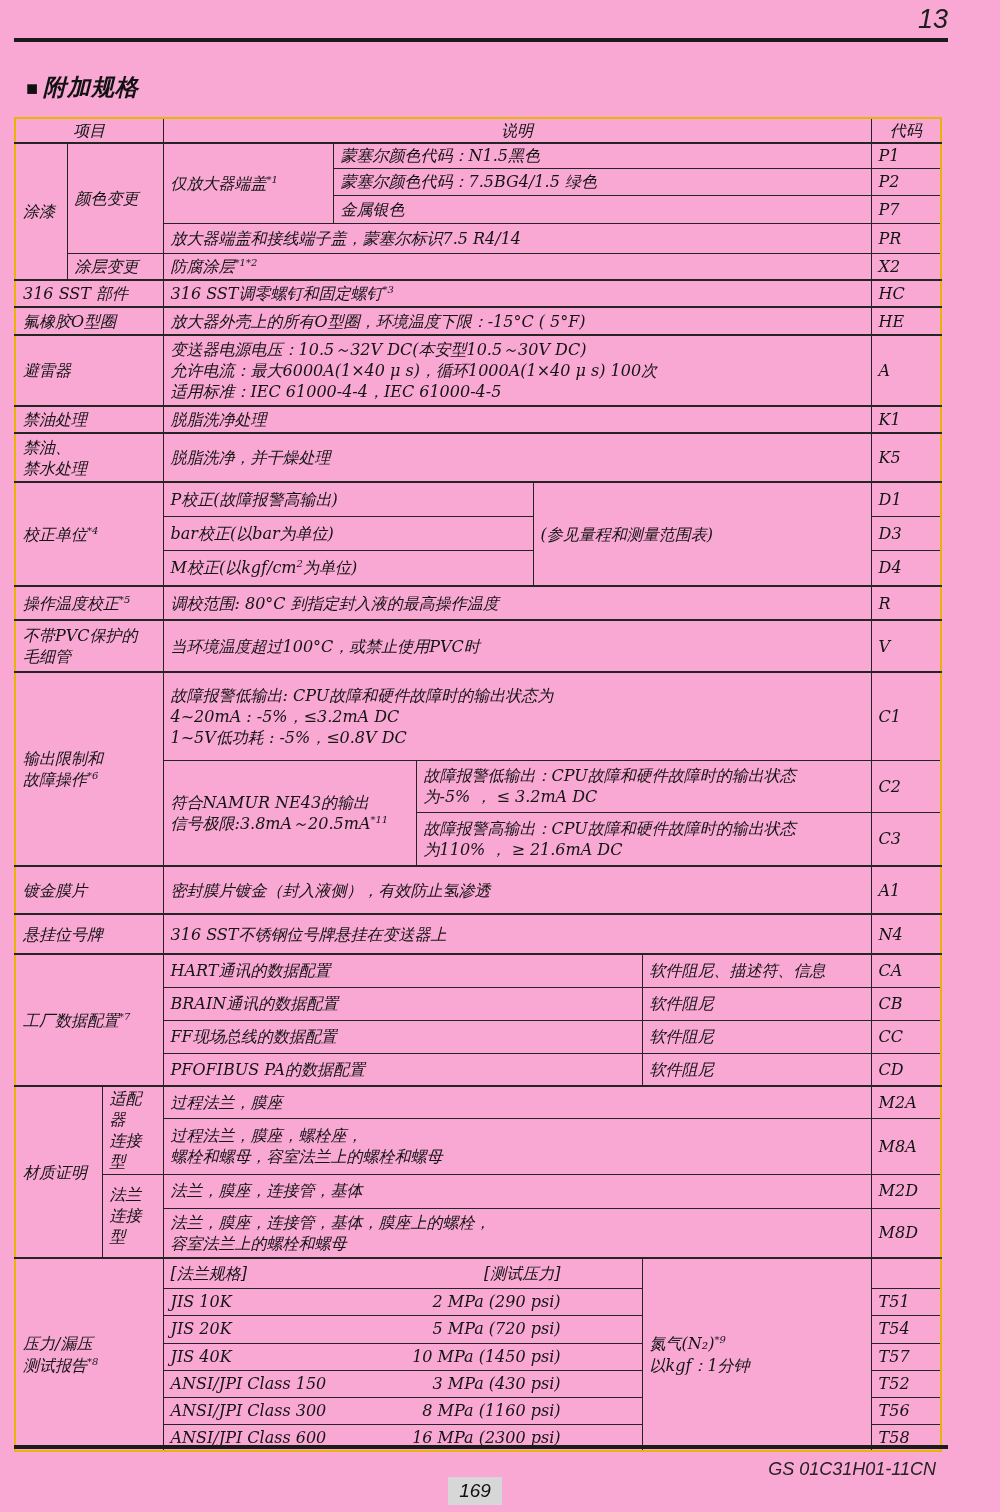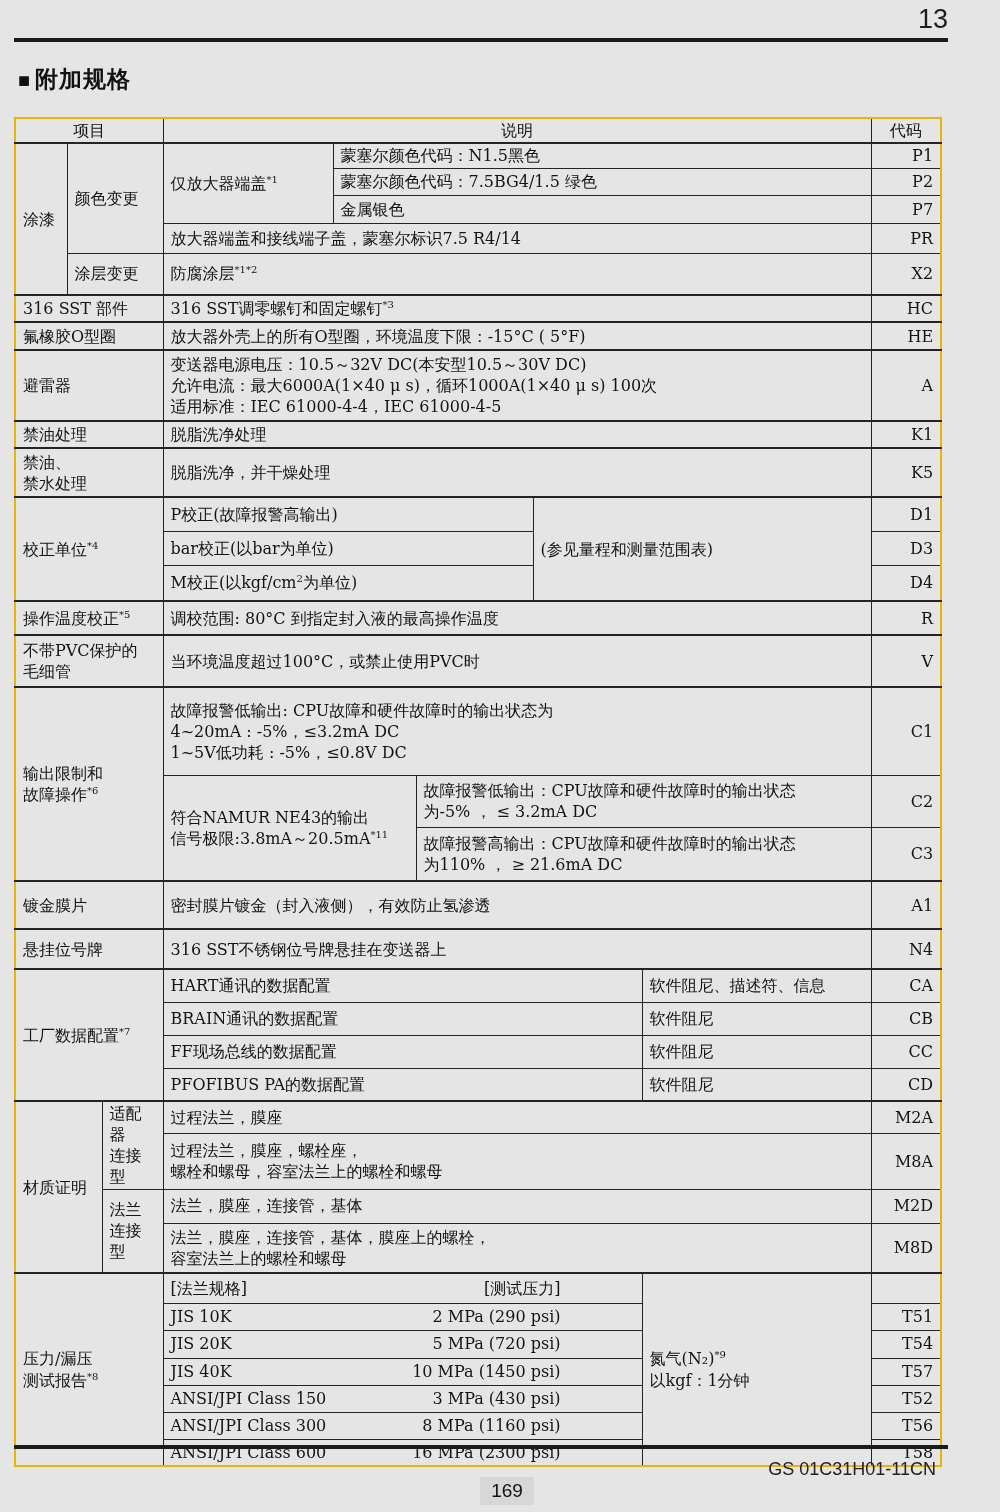--- a/index.html
+++ b/index.html
@@ -1,40 +1,40 @@
 <!DOCTYPE html>
 <html><head>
 <meta charset="utf-8">
 <style>
   html,body{margin:0;padding:0;background:#ffffff;}
-  .page{position:relative;width:1000px;height:1512px;background:#e5e5e5;
-        font-family:"DejaVu Serif","Liberation Serif",serif;color:#141414;}
+  .page{position:relative;width:1000px;height:1512px;background:#f9a8d4;
+        font-family:"DejaVu Serif","Liberation Serif",serif;color:#141414;font-style:italic;}
   .pagenum{position:absolute;top:4px;right:52px;
            font-family:"Liberation Sans",sans-serif;font-size:27px;color:#1d1d1d;}
   .rule{position:absolute;left:14px;width:934px;height:4px;background:#1b1b1b;}
   .rule.top{top:38px;}
   .rule.bottom{top:1445px;}
-  .heading{position:absolute;top:60px;left:14px;margin:4px;
+  .heading{position:absolute;top:60px;left:14px;margin:12px;
            font-family:"Liberation Sans",sans-serif;font-weight:bold;
            font-size:23px;color:#111;letter-spacing:1px;}
   .heading .mk{font-size:20px;margin-right:4px;}
   table.spec{position:absolute;top:117px;left:14px;width:926px;
              border-collapse:collapse;table-layout:fixed;border:2px solid #eab308;}
   table.spec td{border:1px solid #242424;padding:1px 7px;font-size:16px;
                 line-height:1.32;vertical-align:middle;color:#141414;overflow:hidden;}
   tr.sec > td{border-top-width:2px;}
   tr.hdr td{text-align:center;}
-  td.code{text-align:right;padding:1px 2px;}
+  td.code{text-align:left;padding:1px 2px;}
   sup.fn{font-size:10px;line-height:0;}
   .ln{display:block;}
   .fspec{display:inline-block;width:205px;}
   .fpress{display:inline-block;width:185px;text-align:right;}
   .footer-doc{position:absolute;top:1459px;right:64px;
               font-family:"Liberation Sans",sans-serif;font-size:18px;color:#222;}
-  .pagebox{position:absolute;top:1477px;left:480px;min-width:36px;text-align:center;
+  .pagebox{position:absolute;top:1477px;left:448px;min-width:36px;text-align:center;
            background:#d7d7d7;padding:3px 9px;
            font-family:"Liberation Sans",sans-serif;font-size:19px;color:#111;}
 </style>
 </head>
 <body>
 
 <div class="page">
 
   <div class="pagenum">13</div>
   <div class="rule top"></div>
@@ -73,21 +73,21 @@
       <td class="code">P2</td>
     </tr>
     <tr style="height:28px">
       <td colspan="4">金属银色</td>
       <td class="code">P7</td>
     </tr>
     <tr style="height:30px">
       <td colspan="5">放大器端盖和接线端子盖，蒙塞尔标识7.5 R4/14</td>
       <td class="code">PR</td>
     </tr>
-    <tr style="height:42px">
+    <tr style="height:27px">
       <td colspan="2">涂层变更</td>
       <td colspan="5"><span>防腐涂层</span><sup class="fn">*1*2</sup></td>
       <td class="code">X2</td>
     </tr>
 
     <tr class="sec" style="height:27px">
       <td colspan="3">316 SST 部件</td>
       <td colspan="5"><span>316 SST调零螺钉和固定螺钉</span><sup class="fn">*3</sup></td>
       <td class="code">HC</td>
     </tr>

